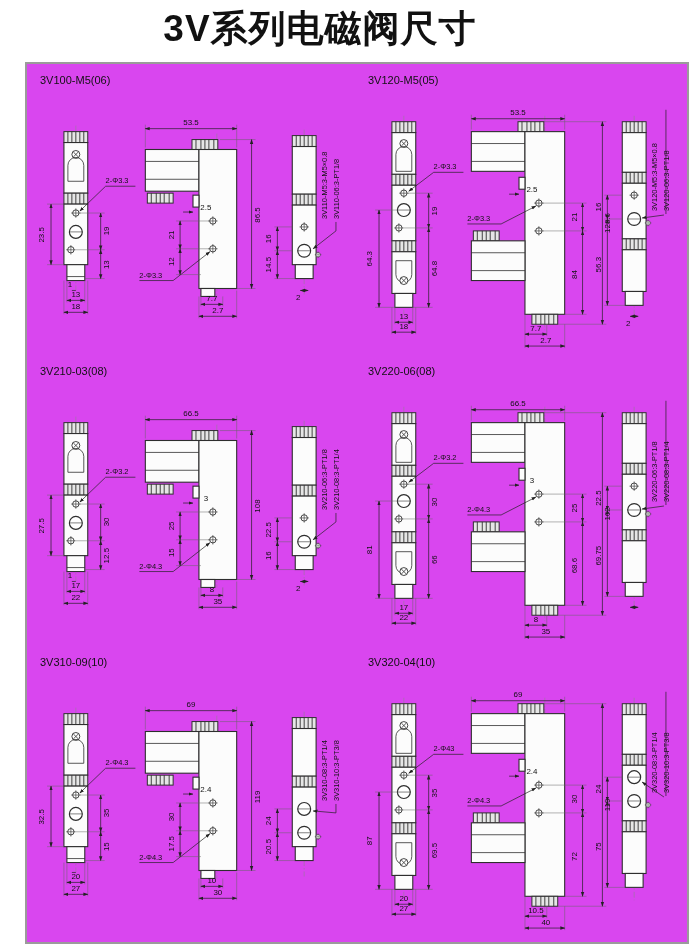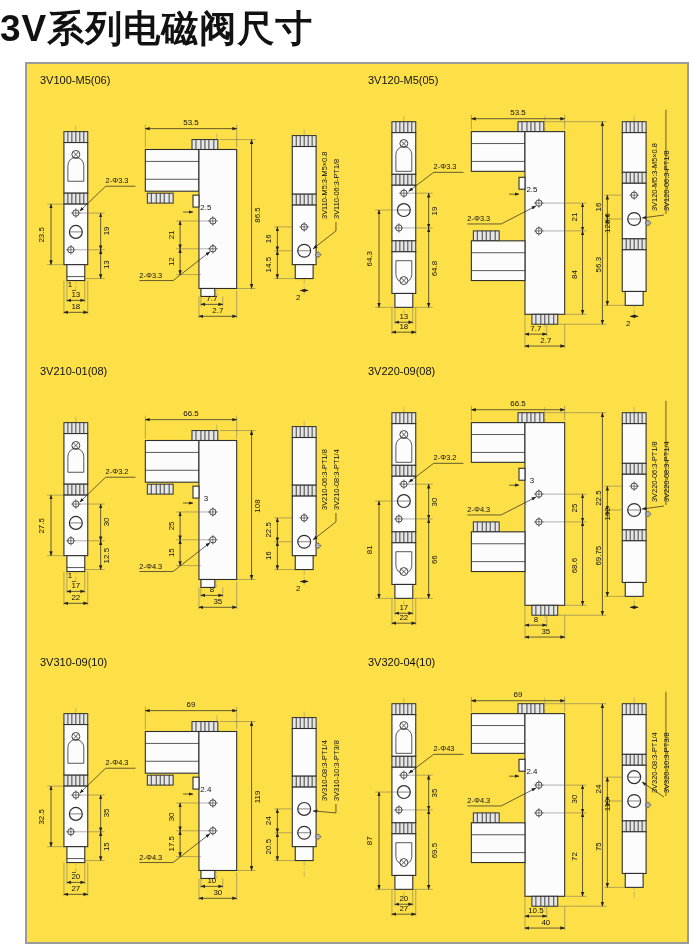--- a/index.html
+++ b/index.html
@@ -1,18 +1,18 @@
 <!DOCTYPE html>
 <html><head>
 <meta charset="utf-8">
 <style>
   html,body{margin:0;padding:0;background:#fff;}
   .page{position:relative;width:700px;height:950px;background:#fff;font-family:"Liberation Sans",sans-serif;overflow:hidden;}
-  .main-title{position:absolute;top:4px;left:0;width:640px;text-align:left;font-size:37px;font-weight:bold;color:#111;letter-spacing:1px;}
-  .sheet{position:absolute;left:25px;top:62px;width:660px;height:878px;border:2px solid #9b9b9b;background:#fde047;}
+  .main-title{position:absolute;top:4px;left:0;width:640px;text-align:center;font-size:37px;font-weight:bold;color:#111;letter-spacing:1px;}
+  .sheet{position:absolute;left:25px;top:62px;width:660px;height:878px;border:2px solid #9b9b9b;background:#d946ef;}
   .grid{position:absolute;left:1px;top:2px;width:656px;height:872px;display:grid;grid-template-columns:328px 328px;grid-template-rows:291px 291px 290px;}
   .panel{position:relative;}
   .panel-title{position:absolute;top:8px;left:12px;font-size:11px;color:#111;z-index:2;}
   .panel svg{position:absolute;left:0;top:14px;}
   .t{font-size:8px;fill:#111;text-anchor:middle;font-family:"Liberation Sans",sans-serif;}
   .ts{font-size:7.5px;fill:#111;font-family:"Liberation Sans",sans-serif;}
   .body{fill:#fcfcfc;stroke:#2e2e2e;stroke-width:1.1;}
   .det{fill:none;stroke:#2e2e2e;stroke-width:0.8;}
   .dim{stroke:#222;stroke-width:0.7;fill:none;}
   .ext{stroke:#666;stroke-width:0.5;}
@@ -271,21 +271,21 @@
             <text class="t" x="274" y="248">2</text>
             <text class="ts" transform="rotate(-90 303 132)" x="303" y="132">3V120-M5:3-M5×0.8</text>
             <text class="ts" transform="rotate(-90 315 132)" x="315" y="132">3V120-06:3-PT1/8</text>
             <path class="dim" d="M312,135 L312,30"></path>
               <path class="dim" d="M310,136 L288,139" marker-end="url(#ae)"></path>
           </g>
         </svg>
       </div>
 
       <div class="panel">
-        <div class="panel-title">3V210-01(08)</div>
+        <div class="panel-title">3V210-03(08)</div>
         <svg width="328" height="276" viewBox="0 0 330 278">
           <g>
             <line class="cl" x1="48" y1="46" x2="48" y2="212"></line>
             <use href="#ribs24" x="36" y="52"></use>
               <rect class="body" x="36" y="63" width="24" height="51"></rect>
             <use href="#scr" x="48" y="75"></use>
               <path class="det" d="M40,86 a8 8 0 0 1 16 0 v16 h-16 z"></path>
             <use href="#ribs24" x="36" y="114"></use>
               <rect class="body" x="36" y="125" width="24" height="61"></rect>
             <use href="#portS" x="48" y="134"></use>
@@ -380,21 +380,21 @@
             <line class="dim" x1="274" y1="212" x2="282" y2="212" marker-start="url(#ae)" marker-end="url(#ae)"></line>
             <text class="t" x="272" y="222">2</text>
             <text class="ts" transform="rotate(-90 301 140)" x="301" y="140">3V210-06:3-PT1/8</text>
             <text class="ts" transform="rotate(-90 313 140)" x="313" y="140">3V210-08:3-PT1/4</text>
             <path class="dim" d="M310,143 L310,152 L287,170" marker-end="url(#ae)"></path>
           </g>
         </svg>
       </div>
 
       <div class="panel">
-        <div class="panel-title">3V220-09(08)</div>
+        <div class="panel-title">3V220-06(08)</div>
         <svg width="328" height="276" viewBox="0 0 330 278">
           <g>
             <line class="cl" x1="48" y1="36" x2="48" y2="236"></line>
             <use href="#ribs24" x="36" y="42"></use>
               <rect class="body" x="36" y="53" width="24" height="42"></rect>
             <use href="#scr" x="48" y="64"></use>
               <path class="det" d="M40,75 a8 8 0 0 1 16 0 v17 h-16 z"></path>
             <use href="#ribs24" x="36" y="95"></use>
               <rect class="body" x="36" y="106" width="24" height="56"></rect>
             <use href="#portS" x="48" y="114"></use>

